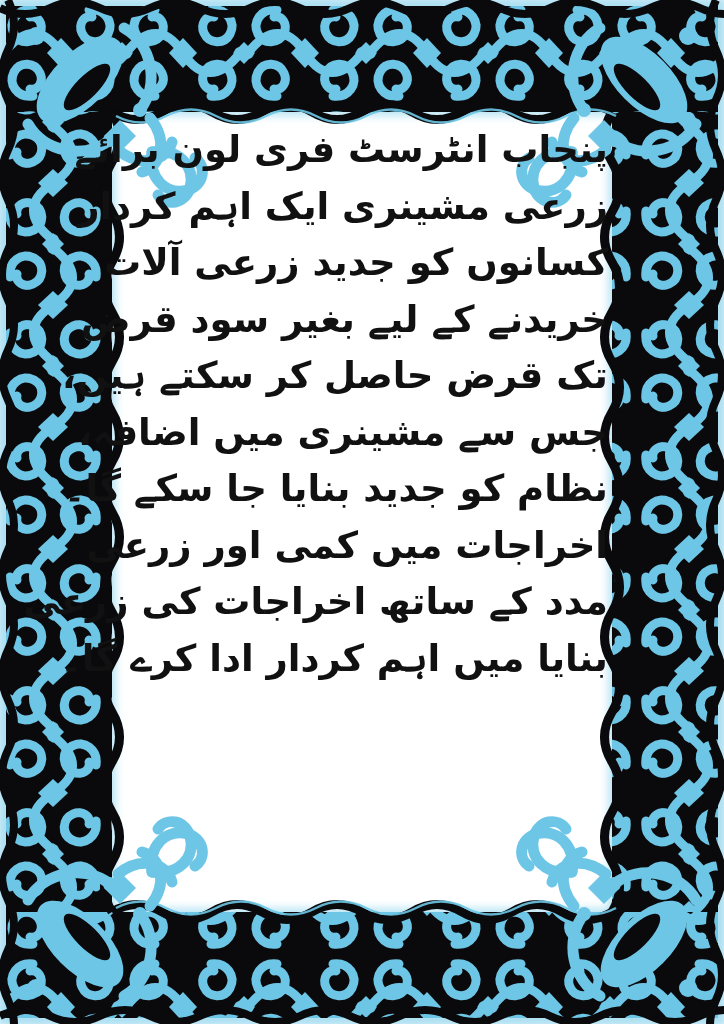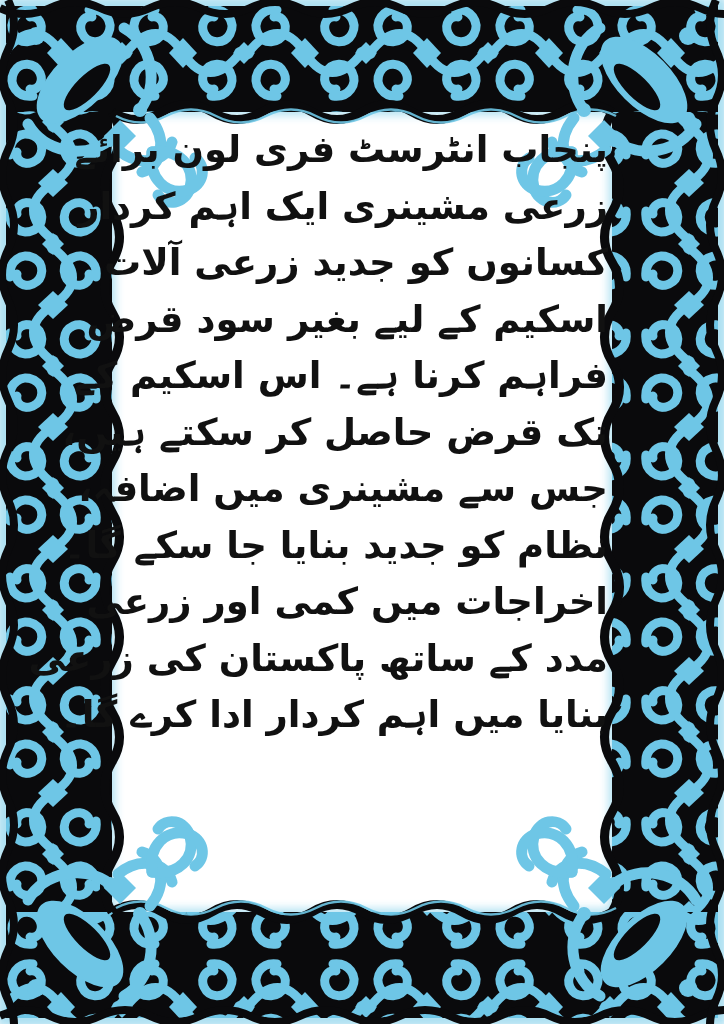--- a/index.html
+++ b/index.html
@@ -146,23 +146,22 @@
     <use href="#cornerOrn"></use>
     <use href="#cornerOrn" transform="translate(724,0) scale(-1,1)"></use>
     <use href="#cornerOrn" transform="translate(0,1024) scale(1,-1)"></use>
     <use href="#cornerOrn" transform="translate(724,1024) scale(-1,-1)"></use>
   </svg>
 
   <div class="text-block" lang="ur" dir="rtl">
     <div class="text-line">پنجاب انٹرسٹ فری لون برائے</div>
     <div class="text-line">زرعی مشینری ایک اہم کردار</div>
     <div class="text-line">کسانوں کو جدید زرعی آلات</div>
-    <div class="text-line">اسکیم کے لیے بغیر سود قرض</div>
-    <div class="text-line">فراہم کرنا ہے۔ اس اسکیم کے</div>
+    <div class="text-line">خریدنے کے لیے بغیر سود قرض</div>
     <div class="text-line">تک قرض حاصل کر سکتے ہیں،</div>
     <div class="text-line">جس سے مشینری میں اضافہ،</div>
     <div class="text-line">نظام کو جدید بنایا جا سکے گا۔</div>
     <div class="text-line">اخراجات میں کمی اور زرعی</div>
-    <div class="text-line">مدد کے ساتھ پاکستان کی زرعی</div>
+    <div class="text-line">مدد کے ساتھ اخراجات کی زرعی</div>
     <div class="text-line">بنایا میں اہم کردار ادا کرے گا۔</div>
   </div>
 
 </div>
 
 </body></html>

